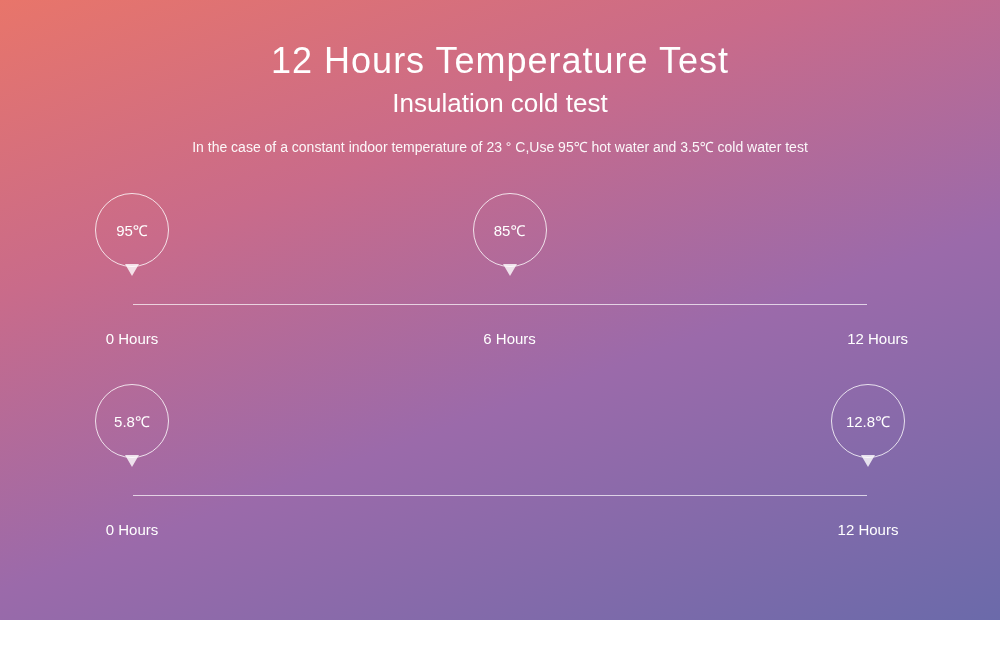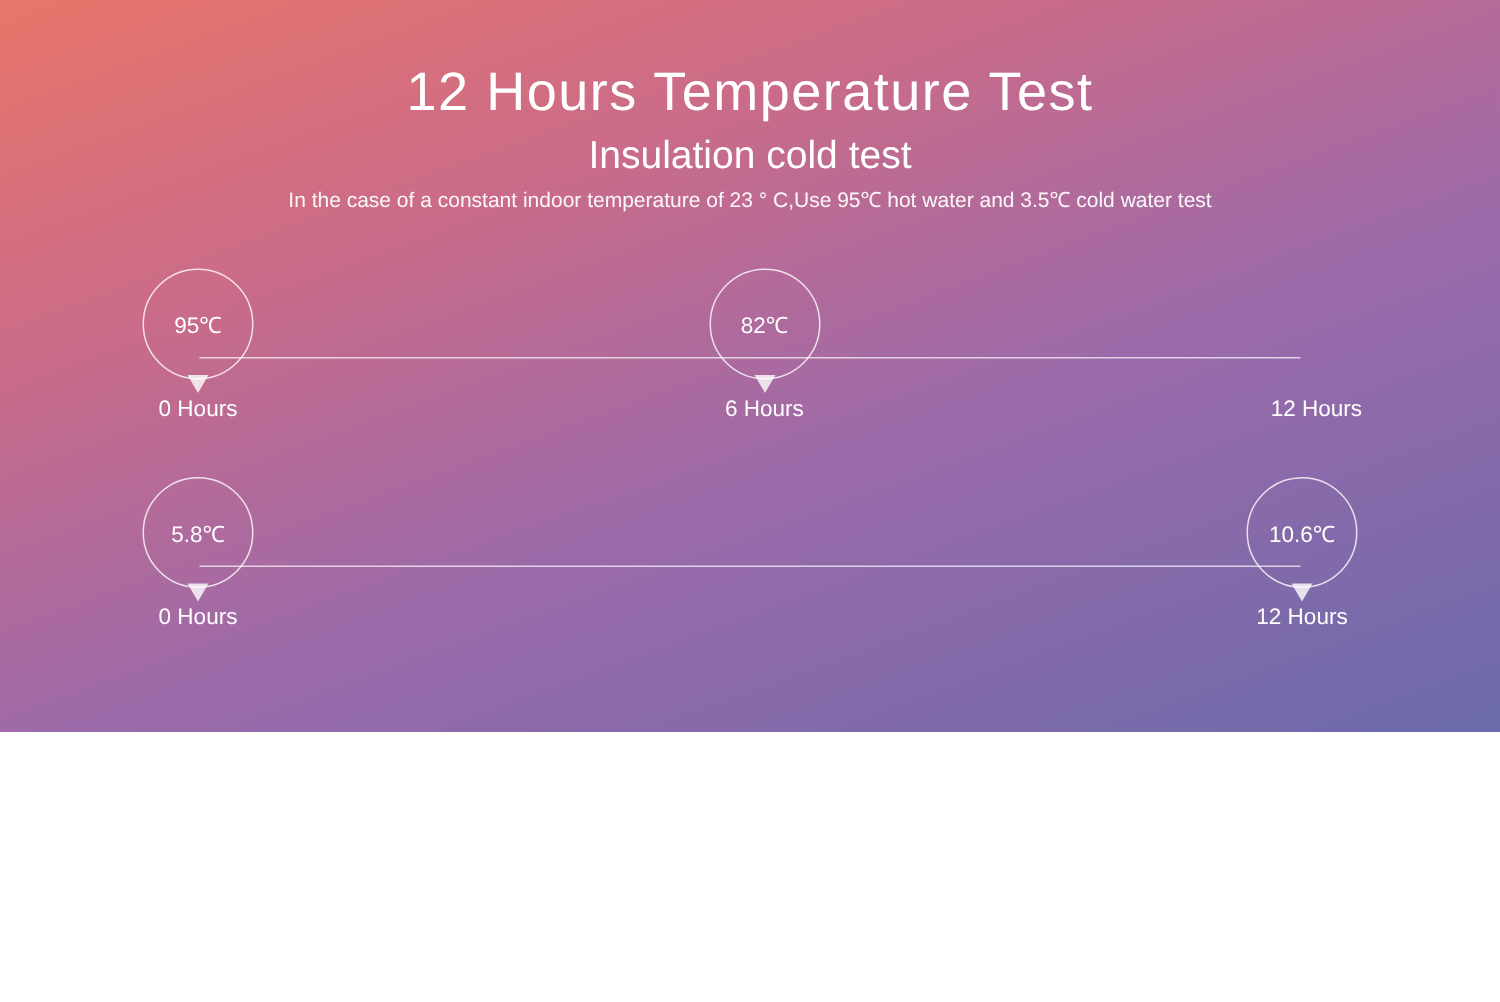--- a/index.html
+++ b/index.html
@@ -6,21 +6,21 @@
 
     body {
       width: 1000px;
       height: 668px;
       overflow: hidden;
       font-family: 'Arial', sans-serif;
     }
 
     .background {
       width: 1000px;
-      height: 488px;
+      height: 620px;
       background: linear-gradient(160deg, #e8756a 0%, #c96b8a 30%, #9b6aaa 60%, #6b6aaa 100%);
       position: relative;
       display: flex;
       flex-direction: column;
       align-items: center;
       padding: 40px 20px 21px;
     }
 
     .title {
       color: white;
@@ -29,21 +29,21 @@
       text-align: center;
       margin-bottom: 6px;
       letter-spacing: 1px;
     }
 
     .subtitle {
       color: white;
       font-size: 26px;
       font-weight: 300;
       text-align: center;
-      margin-bottom: 4px;
+      margin-bottom: 18px;
     }
 
     .description {
       color: white;
       font-size: 14px;
       font-weight: 300;
       text-align: left;
       margin-bottom: 30px;
       opacity: 0.95;
     }
@@ -73,20 +73,21 @@
       height: 1px;
       background-color: rgba(255,255,255,0.7);
     }
 
     .timeline-point {
       display: flex;
       flex-direction: column;
       align-items: center;
       position: relative;
       z-index: 2;
+      gap: 36px;
     }
 
     .bubble {
       width: 80px;
       height: 88px;
       position: relative;
       display: flex;
       align-items: center;
       justify-content: center;
       margin-bottom: 4px;
@@ -122,20 +123,21 @@
       font-size: 15px;
       font-weight: 400;
       text-align: center;
     }
 
     .hour-label {
       color: white;
       font-size: 15px;
       font-weight: 300;
       text-align: center;
+      margin-top: 16px;
     }
   </style>
 </head>
 <body>
 
 <div class="background">
 
   <h1 class="title">12 Hours Temperature Test</h1>
   <h2 class="subtitle">Insulation cold test</h2>
   <p class="description">In the case of a constant indoor temperature of 23 ° C,Use 95℃ hot water and 3.5℃ cold water test</p>
@@ -149,21 +151,21 @@
           <div class="bubble-circle">
             <span class="bubble-text">95℃</span>
           </div>
         </div>
         <span class="hour-label">0 Hours</span>
       </div>
 
       <div class="timeline-point">
         <div class="bubble">
           <div class="bubble-circle">
-            <span class="bubble-text">82℃</span>
+            <span class="bubble-text">85℃</span>
           </div>
         </div>
         <span class="hour-label">6 Hours</span>
       </div>
 
       <div class="timeline-point">
         <span class="hour-label">12 Hours</span>
       </div>
     </div>
   </div>
@@ -178,21 +180,21 @@
             <span class="bubble-text">5.8℃</span>
           </div>
         </div>
         <span class="hour-label">0 Hours</span>
       </div>
 
 
       <div class="timeline-point">
         <div class="bubble">
           <div class="bubble-circle">
-            <span class="bubble-text">10.6℃</span>
+            <span class="bubble-text">12.8℃</span>
           </div>
         </div>
         <span class="hour-label">12 Hours</span>
       </div>
     </div>
   </div>
 
 </div>
 
 </body></html>

